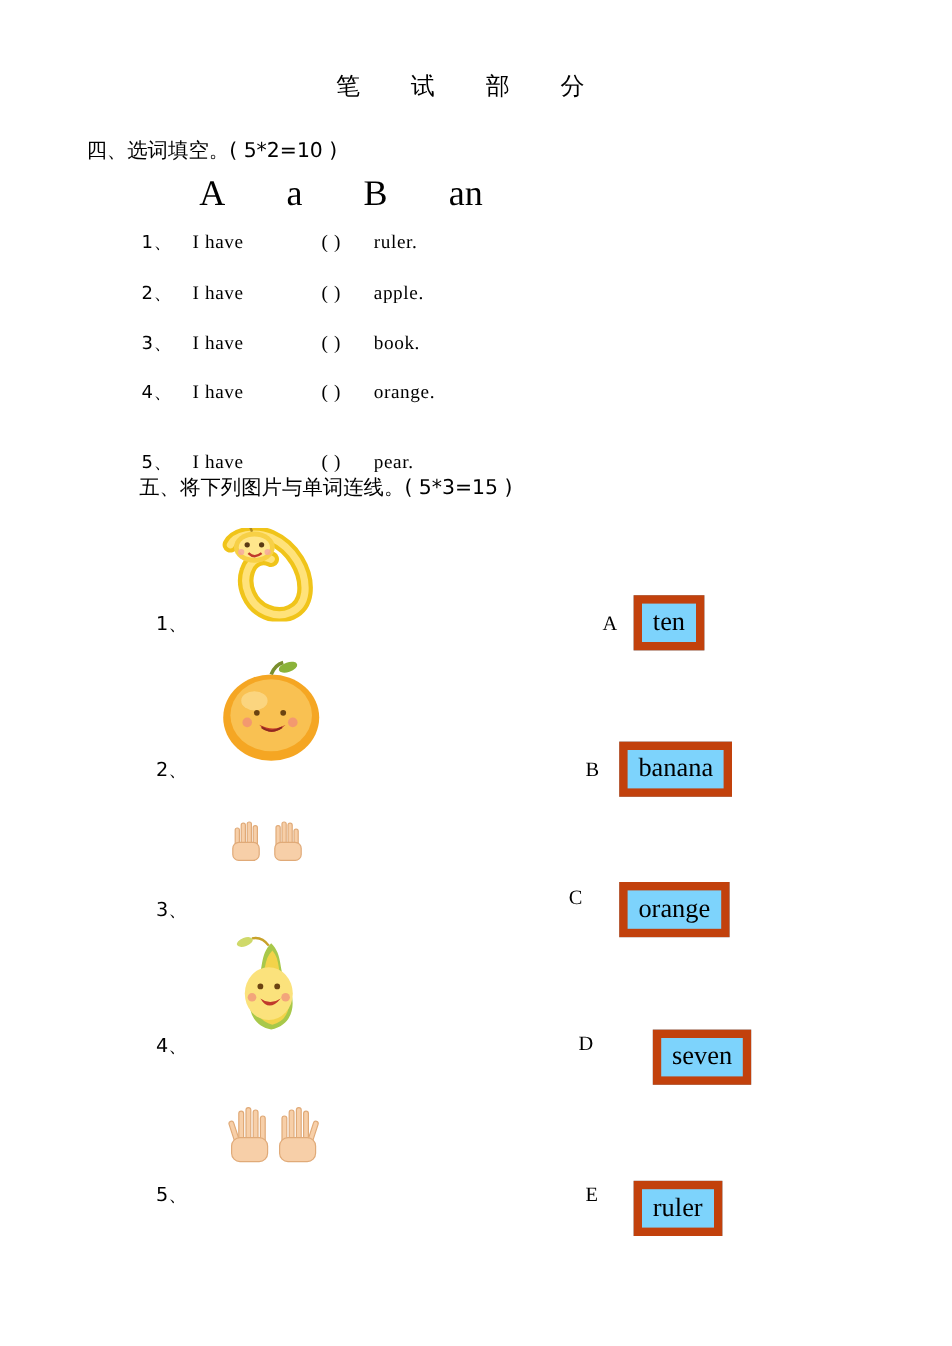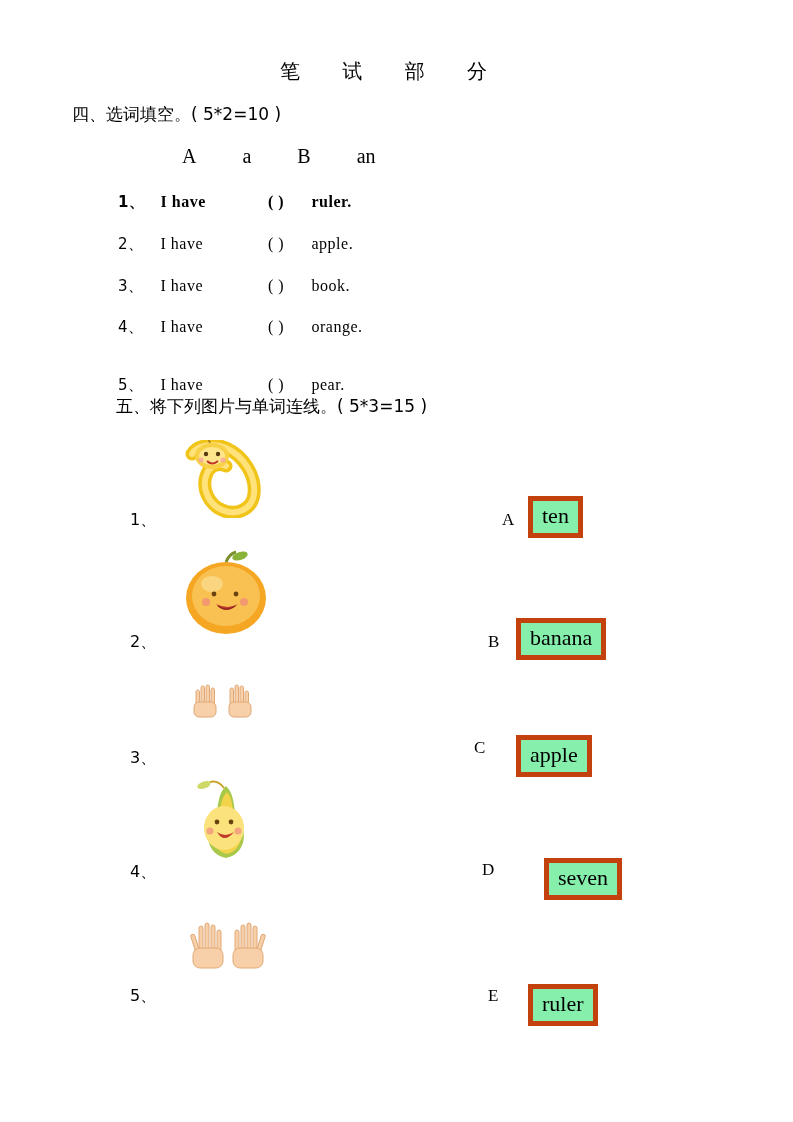--- a/index.html
+++ b/index.html
@@ -31,28 +31,28 @@
     font-family: "DejaVu Sans", sans-serif;
     white-space: nowrap;
   }
   .section-head {
     position: absolute;
     left: 72px;
     font-size: 17px;
     font-family: "DejaVu Sans", sans-serif;
     white-space: nowrap;
   }
-  #sec4-head { top: 103px; }
+  #sec4-head { top: 114px; }
   #sec5-head { top: 395px; margin-left: 44px; }
 
   .word-bank {
     position: absolute;
     top: 145px;
-    left: 182px;
-    font-size: 20px;
+    left: 166px;
+    font-size: 30px;
     white-space: nowrap;
   }
   .word-bank span { display: inline-block; }
   .wb-gap { width: 36px; }
 
   .fill-item {
     position: absolute;
     left: 118px;
     font-size: 16px;
     white-space: nowrap;
@@ -69,46 +69,46 @@
     width: 80px;
   }
   .fill-item .paren {
     display: inline-block;
     width: 62px;
     text-align: center;
   }
   .fill-item .word {
     display: inline-block;
   }
-  #q1 { top: 193px; font-weight: bold; }
+  #q1 { top: 193px; }
   #q2 { top: 235px; }
   #q3 { top: 277px; }
   #q4 { top: 318px; }
   #q5 { top: 376px; }
 
   
   .match-num {
     position: absolute;
     font-size: 16px;
     font-family: "DejaVu Sans", sans-serif;
   }
   .pic {
     position: absolute;
   }
   .letter {
     position: absolute;
     font-size: 17px;
   }
   .word-box {
     position: absolute;
-    border: 5px solid #c2410c;
+    border: 7px solid #c2410c;
     font-size: 22px;
     padding: 3px 9px 5px 9px;
     line-height: 1.08;
-    background: #86efac;
+    background: #7dd3fc;
     white-space: nowrap;
   }
 
   #m1-num { top: 510px; left: 130px; }
   #m2-num { top: 632px; left: 130px; }
   #m3-num { top: 748px; left: 130px; }
   #m4-num { top: 862px; left: 130px; }
   #m5-num { top: 986px; left: 130px; }
 
   #pic1 { top: 440px; left: 182px; width: 100px; height: 78px; }
@@ -274,17 +274,17 @@
   <div class="match-num" id="m5-num">5、</div>
 
   <div class="letter" id="let-a">A</div>
   <div class="letter" id="let-b">B</div>
   <div class="letter" id="let-c">C</div>
   <div class="letter" id="let-d">D</div>
   <div class="letter" id="let-e">E</div>
 
   <div class="word-box" id="box-a">ten</div>
   <div class="word-box" id="box-b">banana</div>
-  <div class="word-box" id="box-c">apple</div>
+  <div class="word-box" id="box-c">orange</div>
   <div class="word-box" id="box-d">seven</div>
   <div class="word-box" id="box-e">ruler</div>
 
 </div>
 
 </body></html>

